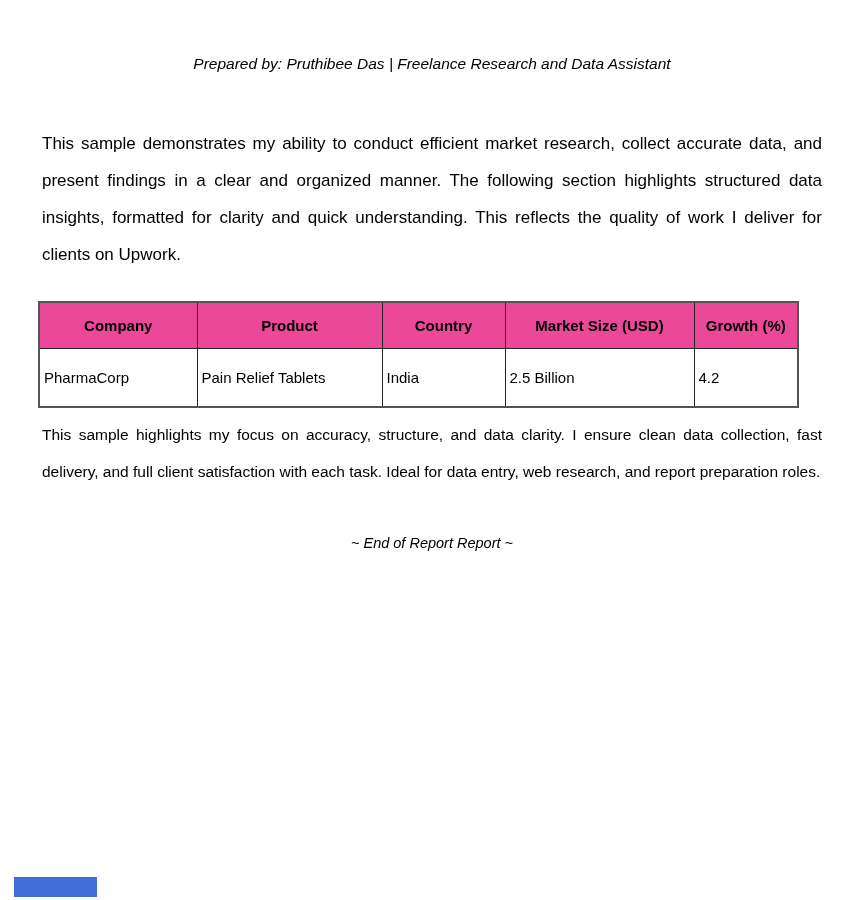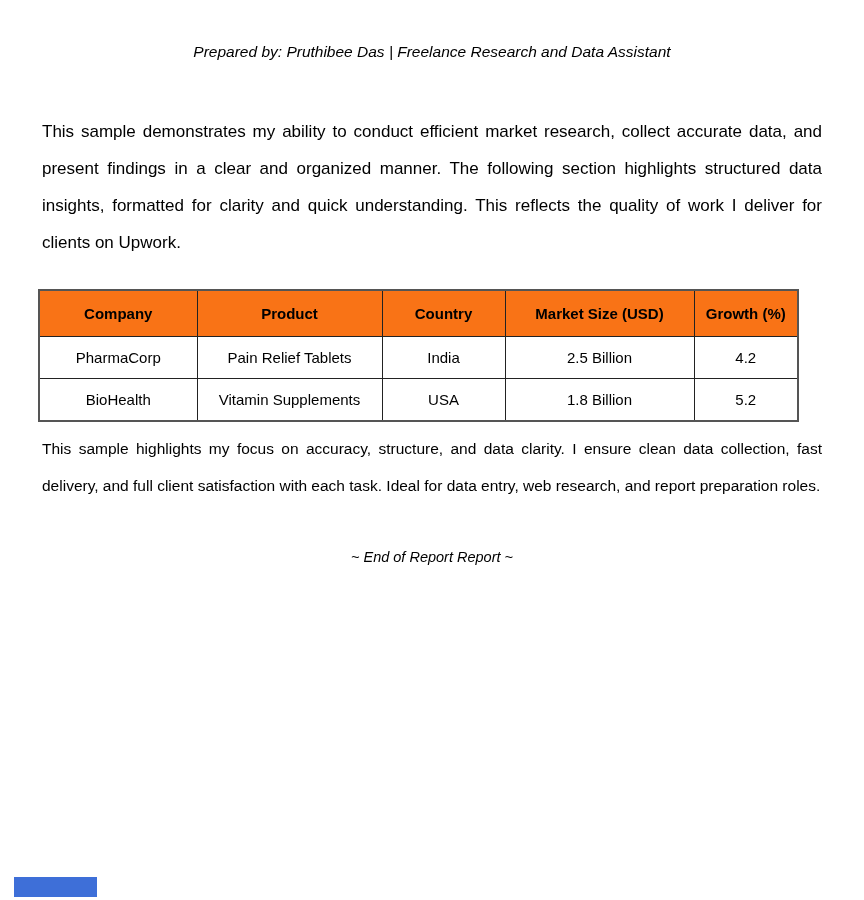--- a/index.html
+++ b/index.html
@@ -11,20 +11,21 @@
     font-family: "Liberation Sans", sans-serif;
     color: #000000;
     overflow: hidden;
   }
   .prepared-by {
     padding-top: 42px;
     text-align: center;
     font-style: italic;
     font-size: 15.5px;
     line-height: 19px;
+    margin-top: 12px;
   }
   .intro-paragraph {
     margin: 52px 42px 0 42px;
     text-align: justify;
     font-size: 17px;
     line-height: 37px;
   }
   .section-heading {
     margin: 44px 42px 0 42px;
     font-size: 17.5px;
@@ -43,23 +44,23 @@
   table.market-table { border: 2px solid #555555; }
   table.market-table th {
     height: 45px;
     font-weight: bold;
     text-align: center;
     vertical-align: middle;
     padding: 0 4px;
   }
   table.market-table td {
     height: 41px;
-    text-align: center;
+    text-align: left;
     vertical-align: middle;
-    padding: 0 4px;
+    padding: 8px 4px;
   }
   .conclusion-heading {
     margin: 54px 42px 0 42px;
     font-size: 17px;
     font-weight: bold;
     line-height: 22px;
   }
   .conclusion-paragraph {
     margin: 8px 42px 0 42px;
     text-align: justify;
@@ -93,43 +94,36 @@
 
   <table class="market-table">
     <colgroup>
       <col style="width:158px">
       <col style="width:185px">
       <col style="width:123px">
       <col style="width:189px">
       <col style="width:104px">
     </colgroup>
     <thead>
-      <tr style="background-color: #f97316;">
+      <tr style="background-color: #ec4899;">
         <th>Company</th>
         <th>Product</th>
         <th>Country</th>
         <th>Market Size (USD)</th>
         <th>Growth (%)</th>
       </tr>
     </thead>
     <tbody>
       <tr>
         <td>PharmaCorp</td>
         <td>Pain Relief Tablets</td>
         <td>India</td>
         <td>2.5 Billion</td>
         <td>4.2</td>
       </tr>
-      <tr>
-        <td>BioHealth</td>
-        <td>Vitamin Supplements</td>
-        <td>USA</td>
-        <td>1.8 Billion</td>
-        <td>5.2</td>
-      </tr>
     </tbody>
   </table>
 
 
   <div class="conclusion-paragraph">This sample highlights my focus on accuracy, structure, and data clarity. I ensure clean data collection, fast delivery, and full client satisfaction with each task. Ideal for data entry, web research, and report preparation roles.</div>
 
   <div class="end-note">~ End of Report Report ~</div>
 
   <div class="footer-bar" style="background-color: rgb(62, 111, 216);"></div>
 

